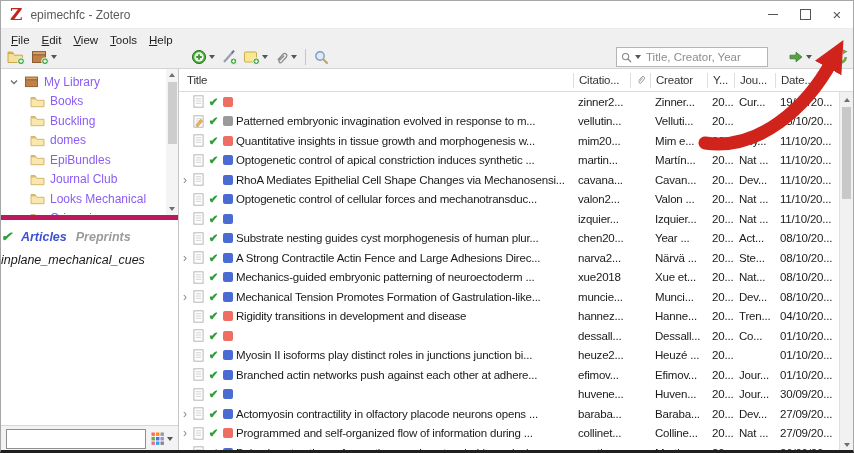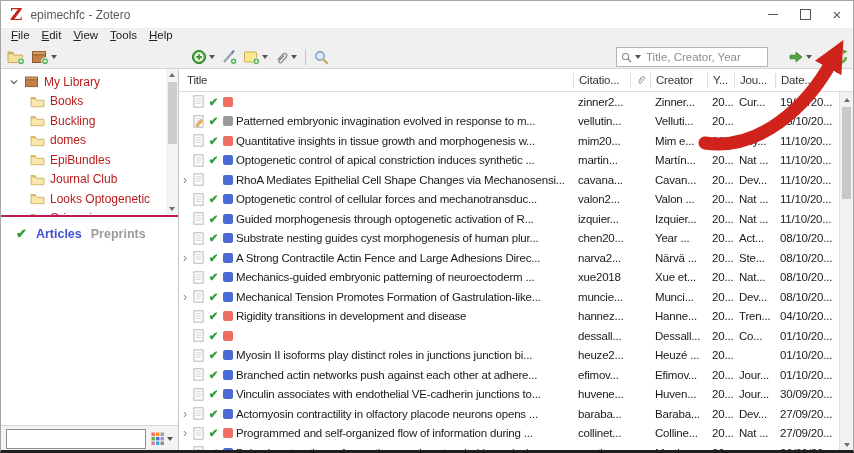--- a/index.html
+++ b/index.html
@@ -8,50 +8,50 @@
   
   .titlebar{height:27px;display:flex;align-items:center;background:#fff;border-bottom:1px solid #ececec;}
   .z-logo{font-family:"DejaVu Serif",serif;font-weight:bold;color:#c0281e;font-size:17px;margin:0 8px 0 9px;line-height:1;}
   .win-title{font-size:12px;color:#5a5a5a;}
   .win-controls{margin-left:auto;display:flex;height:100%;}
   .wc{width:32px;display:flex;align-items:center;justify-content:center;color:#444;cursor:default;}
   .wc-min-glyph{width:10px;height:1px;background:#555;}
   .wc-max-glyph{width:9px;height:9px;border:1px solid #555;}
   .wc-close-glyph{font-size:15px;color:#555;line-height:1;}
   
-  .menubar{height:17px;background:#f0f0f0;display:flex;align-items:flex-start;padding-left:4px;}
+  .menubar{height:17px;background:#f0f0f0;display:flex;align-items:flex-end;padding-left:4px;}
   .mi{font-size:11.5px;color:#222;padding:0 6px;}
   .mi u{text-decoration:underline;}
   
   .toolbar{position:relative;height:22px;background:#f0f0f0;border-bottom:1px solid #d4d4d4;}
   .tb-group{position:absolute;top:0;height:22px;display:flex;align-items:center;gap:6px;}
   .tb-left{left:6px;}
   .tb-center{left:190px;}
   .tb-right{right:5px;gap:20px;}
   .tb-btn{display:flex;align-items:center;gap:2px;}
   .caret{width:0;height:0;border-left:3.5px solid transparent;border-right:3.5px solid transparent;border-top:4px solid #555;}
   .tb-sep{width:1px;height:16px;background:#c5c5c5;margin:0 2px;}
   .searchbox{display:flex;align-items:center;width:142px;height:18px;border:1px solid #b5b5b5;background:#fff;padding:0 4px;gap:3px;}
   .searchbox input{border:none;outline:none;flex:1;font-size:11.5px;color:#333;font-family:"Liberation Sans",sans-serif;min-width:0;background:transparent;}
   .searchbox input::placeholder{color:#8d8d8d;}
   
   .main{display:flex;height:383px;}
   .sidebar{width:178px;box-sizing:border-box;border-right:1px solid #c6c6c6;display:flex;flex-direction:column;background:#fff;}
   .collections{height:146px;position:relative;overflow:hidden;padding-top:3px;box-sizing:border-box;}
-  .col-row{height:19.5px;display:flex;align-items:center;gap:5px;padding-left:8px;font-size:12px;color:#b91c1c;white-space:nowrap;}
+  .col-row{height:19.5px;display:flex;align-items:center;gap:5px;padding-left:8px;font-size:12px;color:#8b5cf6;white-space:nowrap;}
   .col-row.child{padding-left:29px;}
   .tree-chev{display:flex;width:10px;}
   
   .sscroll{position:absolute;right:0;top:0;bottom:0;width:12px;background:#f4f4f4;}
   .sscroll .arr{position:absolute;left:0;width:12px;height:12px;display:flex;align-items:center;justify-content:center;}
   .tri-up{width:0;height:0;border-left:3.5px solid transparent;border-right:3.5px solid transparent;border-bottom:4.5px solid #6f6f6f;}
   .tri-down{width:0;height:0;border-left:3.5px solid transparent;border-right:3.5px solid transparent;border-top:4.5px solid #6f6f6f;}
   .sscroll .thumb{position:absolute;left:1.5px;width:9px;top:13px;height:62px;background:#cdcdcd;}
   
-  .tagpane{flex:1;border-top:2px solid #be185d;padding:5px 0 0 15px;overflow:hidden;}
+  .tagpane{flex:1;border-top:5px solid #be185d;padding:5px 0 0 0;overflow:hidden;font-style:italic;}
   .tag-line{line-height:22px;white-space:nowrap;}
   .tag{font-size:12.5px;margin-right:9px;color:#1a1a1a;}
   .tag-check{color:#2f9e3a;font-weight:bold;font-size:13px;}
   .tag-flame{vertical-align:-2px;}
   .tagfooter{height:27px;background:#f3f3f3;border-top:1px solid #d6d6d6;display:flex;align-items:center;padding:0 5px;gap:5px;box-sizing:border-box;}
   .tagfooter input{flex:1;height:18px;border:1px solid #8f8f8f;background:#fff;font-size:11px;padding:0 3px;min-width:0;font-family:"Liberation Sans",sans-serif;}
   .gridbtn{display:flex;align-items:center;gap:2px;}
   
   .items{flex:1;position:relative;overflow:hidden;background:#fff;}
   .thead,.row{display:grid;grid-template-columns:1fr 57px 20px 57px 27px 41px 64px;padding-right:14px;}
@@ -240,21 +240,21 @@
       <path d="M1 4 h5 l1.3 1.7 H15 V12.6 H1 Z" fill="#f9e7ae" stroke="#d2b264"></path>
       <path d="M1 4 V2.7 h4.4 l1 1.3 Z" fill="#eed489" stroke="#d2b264"></path>
     </svg>
     <span>Journal Club</span>
   </div>
             <div class="col-row child">
     <svg width="15" height="13" viewBox="0 0 16 14">
       <path d="M1 4 h5 l1.3 1.7 H15 V12.6 H1 Z" fill="#f9e7ae" stroke="#d2b264"></path>
       <path d="M1 4 V2.7 h4.4 l1 1.3 Z" fill="#eed489" stroke="#d2b264"></path>
     </svg>
-    <span>Looks Optogenetic</span>
+    <span>Looks Mechanical</span>
   </div>
             <div class="col-row child">
     <svg width="15" height="13" viewBox="0 0 16 14">
       <path d="M1 4 h5 l1.3 1.7 H15 V12.6 H1 Z" fill="#f9e7ae" stroke="#d2b264"></path>
       <path d="M1 4 V2.7 h4.4 l1 1.3 Z" fill="#eed489" stroke="#d2b264"></path>
     </svg>
     <span>Origami</span>
   </div>
           </div>
         <div class="sscroll">
@@ -262,20 +262,21 @@
               <div class="tri-up"></div>
             </div>
           <div class="thumb"></div>
           <div class="arr" style="bottom:0">
               <div class="tri-down"></div>
             </div>
         </div>
       </div>
       <div class="tagpane">
           <div class="tag-line"><span class="tag tag-check">✔</span><span class="tag" style="color: rgb(63, 81, 209); font-weight: bold;">Articles</span><span class="tag" style="color: rgb(155, 155, 155); font-weight: bold;">Preprints</span></div>
+          <div class="tag-line"><span class="tag" style="color: rgb(26, 26, 26);">inplane_mechanical_cues</span></div>
         </div>
       <div class="tagfooter">
         <input value="" style="">
         <div class="gridbtn">
           <svg width="14" height="14" viewBox="0 0 14 14">
             <rect x="0.5" y="0.5" width="3.4" height="3.4" fill="#ff6666"></rect>
               <rect x="5" y="0.5" width="3.4" height="3.4" fill="#ff8c19"></rect>
               <rect x="9.5" y="0.5" width="3.4" height="3.4" fill="#999999"></rect>
             <rect x="0.5" y="5" width="3.4" height="3.4" fill="#5fb236"></rect>
               <rect x="5" y="5" width="3.4" height="3.4" fill="#576dd9"></rect>
@@ -448,21 +449,20 @@
         <rect x="1" y="0.8" width="10" height="12.4" fill="#ffffff" stroke="#b0b0b0"></rect>
         <g stroke="#cfcfcf" stroke-width="1">
                   <line x1="3" y1="4" x2="9" y2="4"></line>
                   <line x1="3" y1="6.5" x2="9" y2="6.5"></line>
                   <line x1="3" y1="9" x2="9" y2="9"></line>
                 </g>
         <path class="pencil" d="M3 11 L8.5 4.5 L10.6 6.5 L5 13 Z" fill="#f2b24c" stroke="#bb8a33" stroke-width="0.6"></path>
       </svg>
       <span class="check" style="visibility: visible;">✔</span>
       <span class="square" style="background: rgb(74, 107, 212);"></span>
-      <span class="ttl">Guided morphogenesis through optogenetic activation of R...</span>
     </div>
     <div class="cell">izquier...</div>
     <div class="cell"></div>
     <div class="cell">Izquier...</div>
     <div class="cell">20...</div>
     <div class="cell">Nat ...</div>
     <div class="cell">11/10/20...</div>
   </div>
           <div class="row">
     <div class="cell c-title">
@@ -654,21 +654,20 @@
         <rect x="1" y="0.8" width="10" height="12.4" fill="#ffffff" stroke="#b0b0b0"></rect>
         <g stroke="#cfcfcf" stroke-width="1">
                   <line x1="3" y1="4" x2="9" y2="4"></line>
                   <line x1="3" y1="6.5" x2="9" y2="6.5"></line>
                   <line x1="3" y1="9" x2="9" y2="9"></line>
                 </g>
         <path class="pencil" d="M3 11 L8.5 4.5 L10.6 6.5 L5 13 Z" fill="#f2b24c" stroke="#bb8a33" stroke-width="0.6"></path>
       </svg>
       <span class="check" style="visibility: visible;">✔</span>
       <span class="square" style="background: rgb(74, 107, 212);"></span>
-      <span class="ttl">Vinculin associates with endothelial VE-cadherin junctions to...</span>
     </div>
     <div class="cell">huvene...</div>
     <div class="cell"></div>
     <div class="cell">Huven...</div>
     <div class="cell">20...</div>
     <div class="cell">Jour...</div>
     <div class="cell">30/09/20...</div>
   </div>
           <div class="row">
     <div class="cell c-title">

